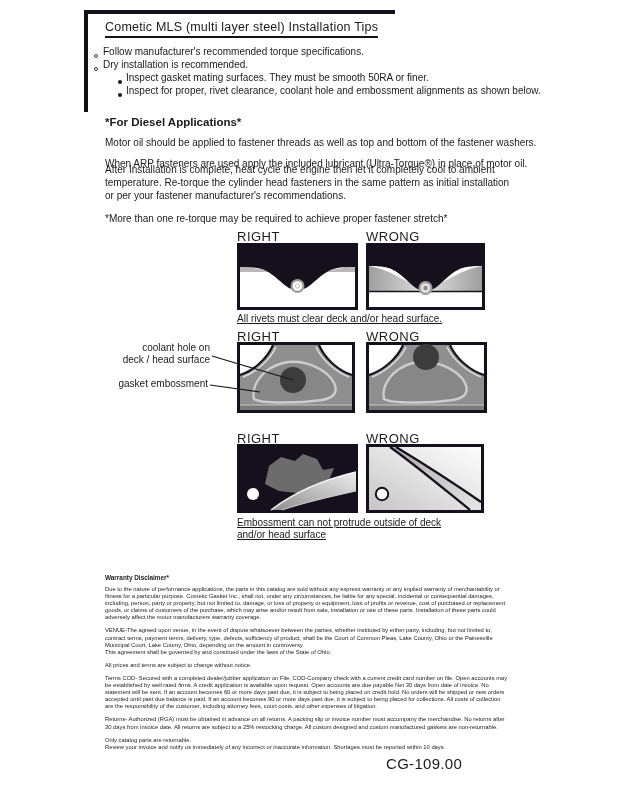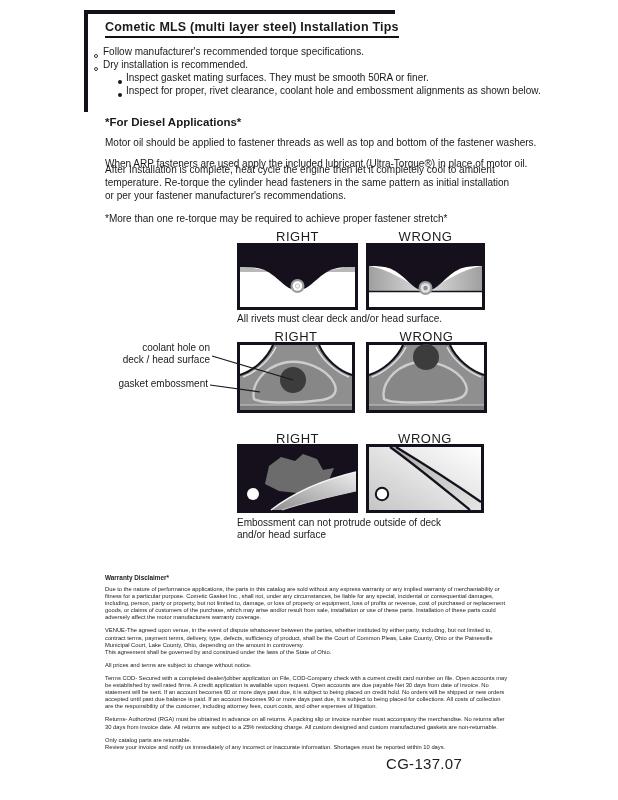--- a/index.html
+++ b/index.html
@@ -8,39 +8,39 @@
     position:relative; width:618px; height:800px; background:#ffffff;
     font-family:"Liberation Sans","DejaVu Sans",sans-serif; color:#1a1a1a; overflow:hidden;
   }
   .ml { white-space:pre-line; }
 
   
   .border-top  { position:absolute; left:84px; top:10px; width:311px; height:4px; background:#14101a; }
   .border-left { position:absolute; left:84px; top:10px; width:4px; height:102px; background:#14101a; }
 
   .title {
-    position:absolute; left:105px; top:20px; font-size:12.5px; font-weight:bold;
+    position:absolute; left:105px; top:20px; font-size:12.5px; font-weight:normal;
     letter-spacing:0.2px; border-bottom:2px solid #14101a; padding-bottom:2px; display:inline-block;
   }
 
   .tips { position:absolute; left:94px; top:45px; font-size:10px; line-height:13px; }
   .tip-row { display:flex; align-items:flex-end; }
   .tip-row.sub { padding-left:24px; }
   .b-marker { width:4px; height:4px; border:1px solid #3a3a3a; border-radius:50%; margin:4px 5px 0 0; flex:0 0 auto; }
   .s-marker { width:4px; height:4px; background:#1a1a1a; border-radius:50%; margin:4px 4px 0 0; flex:0 0 auto; }
 
   .diesel-heading { position:absolute; left:105px; top:116px; font-size:11.5px; font-weight:bold; }
   .diesel-p1 { position:absolute; left:105px; top:132px; width:450px; font-size:10px; line-height:21px; }
   .diesel-p2 { position:absolute; left:105px; top:163px; width:450px; font-size:10px; line-height:13px; }
   .diesel-note { position:absolute; left:105px; top:204px; width:450px; font-size:10px; line-height:13px;margin-top:8px; }
 
-  .dlabel { position:absolute; font-size:13px; letter-spacing:0.5px; text-align:center; color:#1c1c1c; }
+  .dlabel { position:absolute; font-size:13px; letter-spacing:0.5px; color:#1c1c1c; }
   .dbox { position:absolute; }
   .dbox svg { display:block; width:100%; height:100%; }
-  .dcaption { position:absolute; font-size:10px; line-height:12px; color:#1a1a1a; }
+  .dcaption { position:absolute; font-size:10px; line-height:12px; color:#1a1a1a;text-decoration:underline; }
 
   .annotation { position:absolute; font-size:10px; line-height:11.5px; text-align:right; color:#1a1a1a; }
   .ann-lines { position:absolute; left:205px; top:340px; width:110px; height:62px; pointer-events:none; }
 
   .warranty { position:absolute; left:105px; top:574px; width:414px; color:#222; }
   .warranty .w-heading { font-size:6.4px; font-weight:bold; margin-bottom:5px; }
   .warranty p { font-size:5.8px; line-height:7.1px; margin-bottom:6px; white-space:pre-line; }
 
   .footer-code { position:absolute; left:386px; top:755px; font-size:15px; letter-spacing:0.3px; color:#1c1c1c; }
 </style>
@@ -219,15 +219,15 @@
 be established by well rated firms.  A credit application is available upon request.  Open accounts are due payable Net 30 days from date of invoice.  No
 statement will be sent.  If an account becomes 60 or more days past due, it is subject to being placed on credit hold.  No orders will be shipped or new orders
 accepted until past due balance is paid.  If an account becomes 90 or more days past due, it is subject to being placed for collections.  All costs of collection
 are the responsibility of the customer, including attorney fees, court costs, and other expenses of litigation.</p>
     <p>Returns- Authorized (RGA) must be obtained in advance on all returns.  A packing slip or invoice number must accompany the merchandise.  No returns after
 30 days from invoice date.  All returns are subject to a 25% restocking charge.  All custom designed and custom manufactured gaskets are non-returnable.</p>
     <p>Only catalog parts are returnable.
 Review your invoice and notify us immediately of any incorrect or inaccurate information.  Shortages must be reported within 10 days.</p>
   </div>
 
-  <div class="footer-code">CG-137.07</div>
+  <div class="footer-code">CG-109.00</div>
 
 </div>
 
 </body></html>

